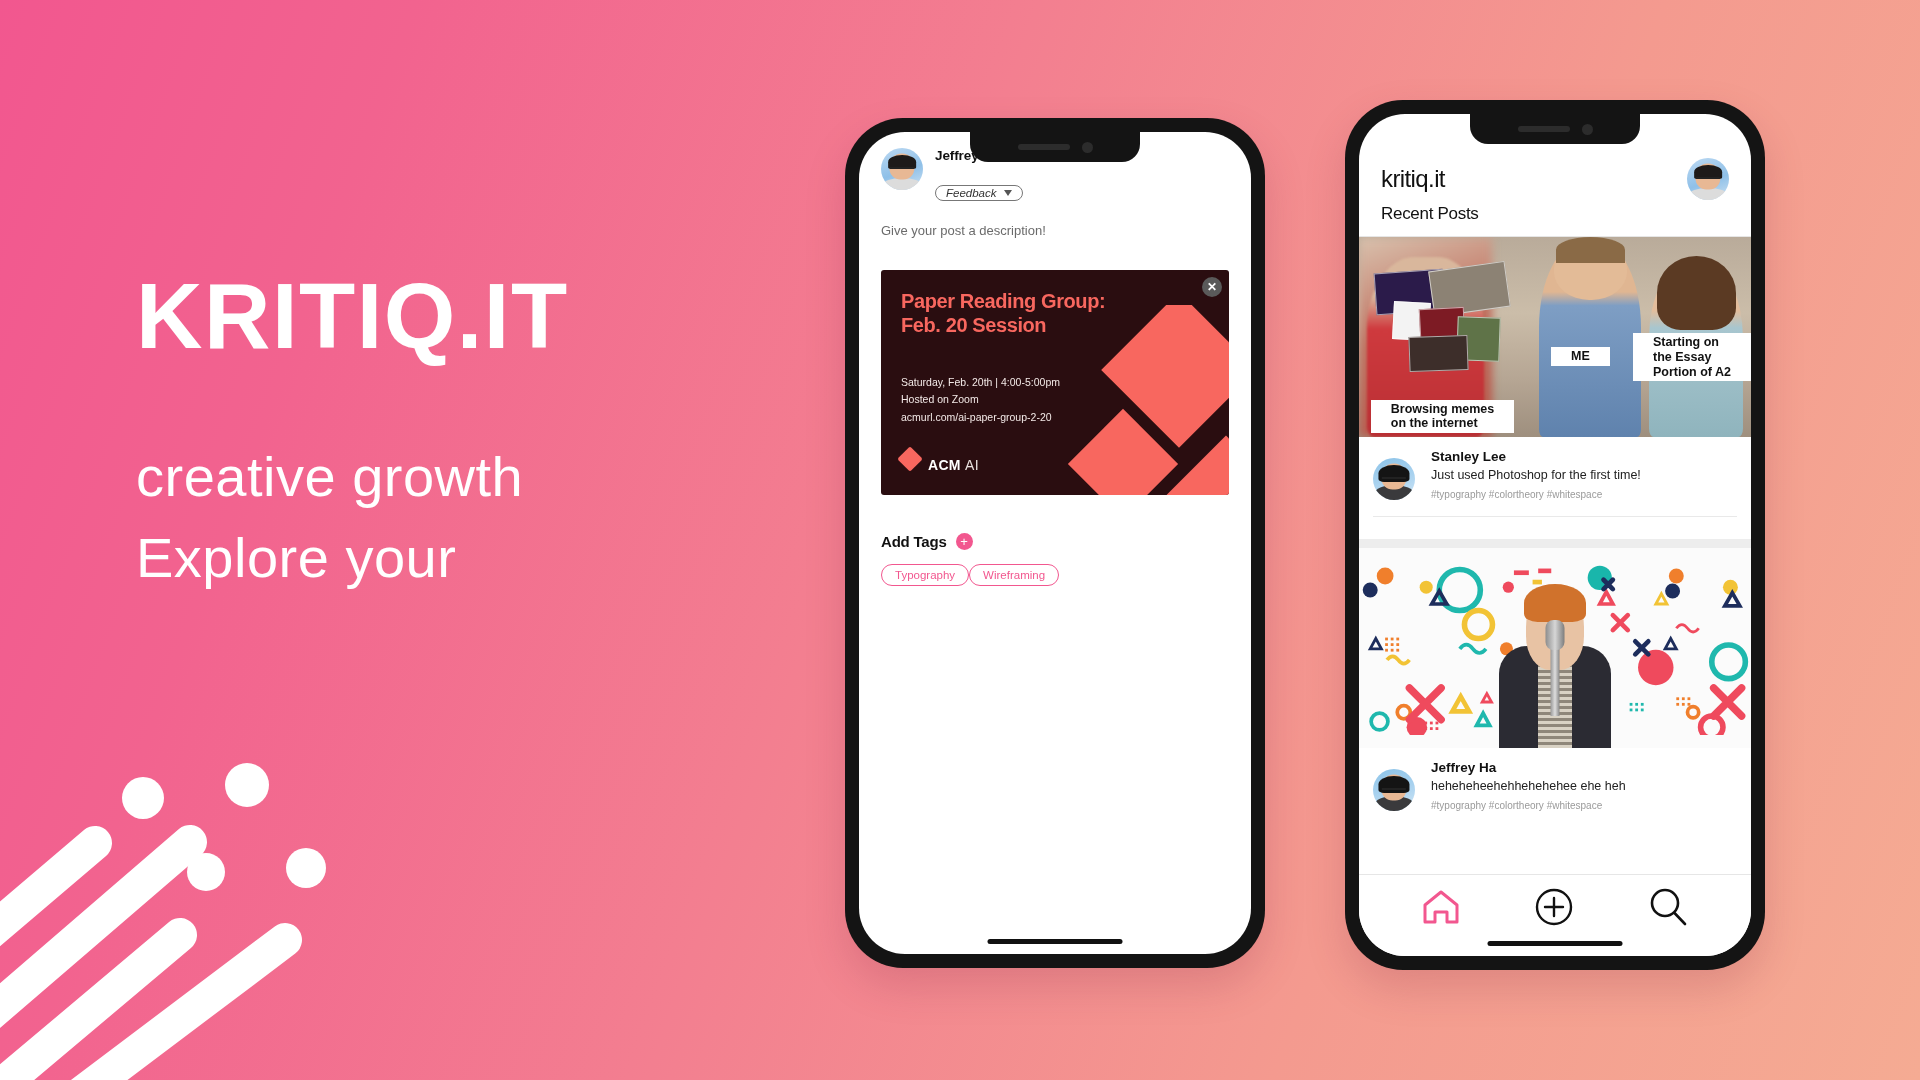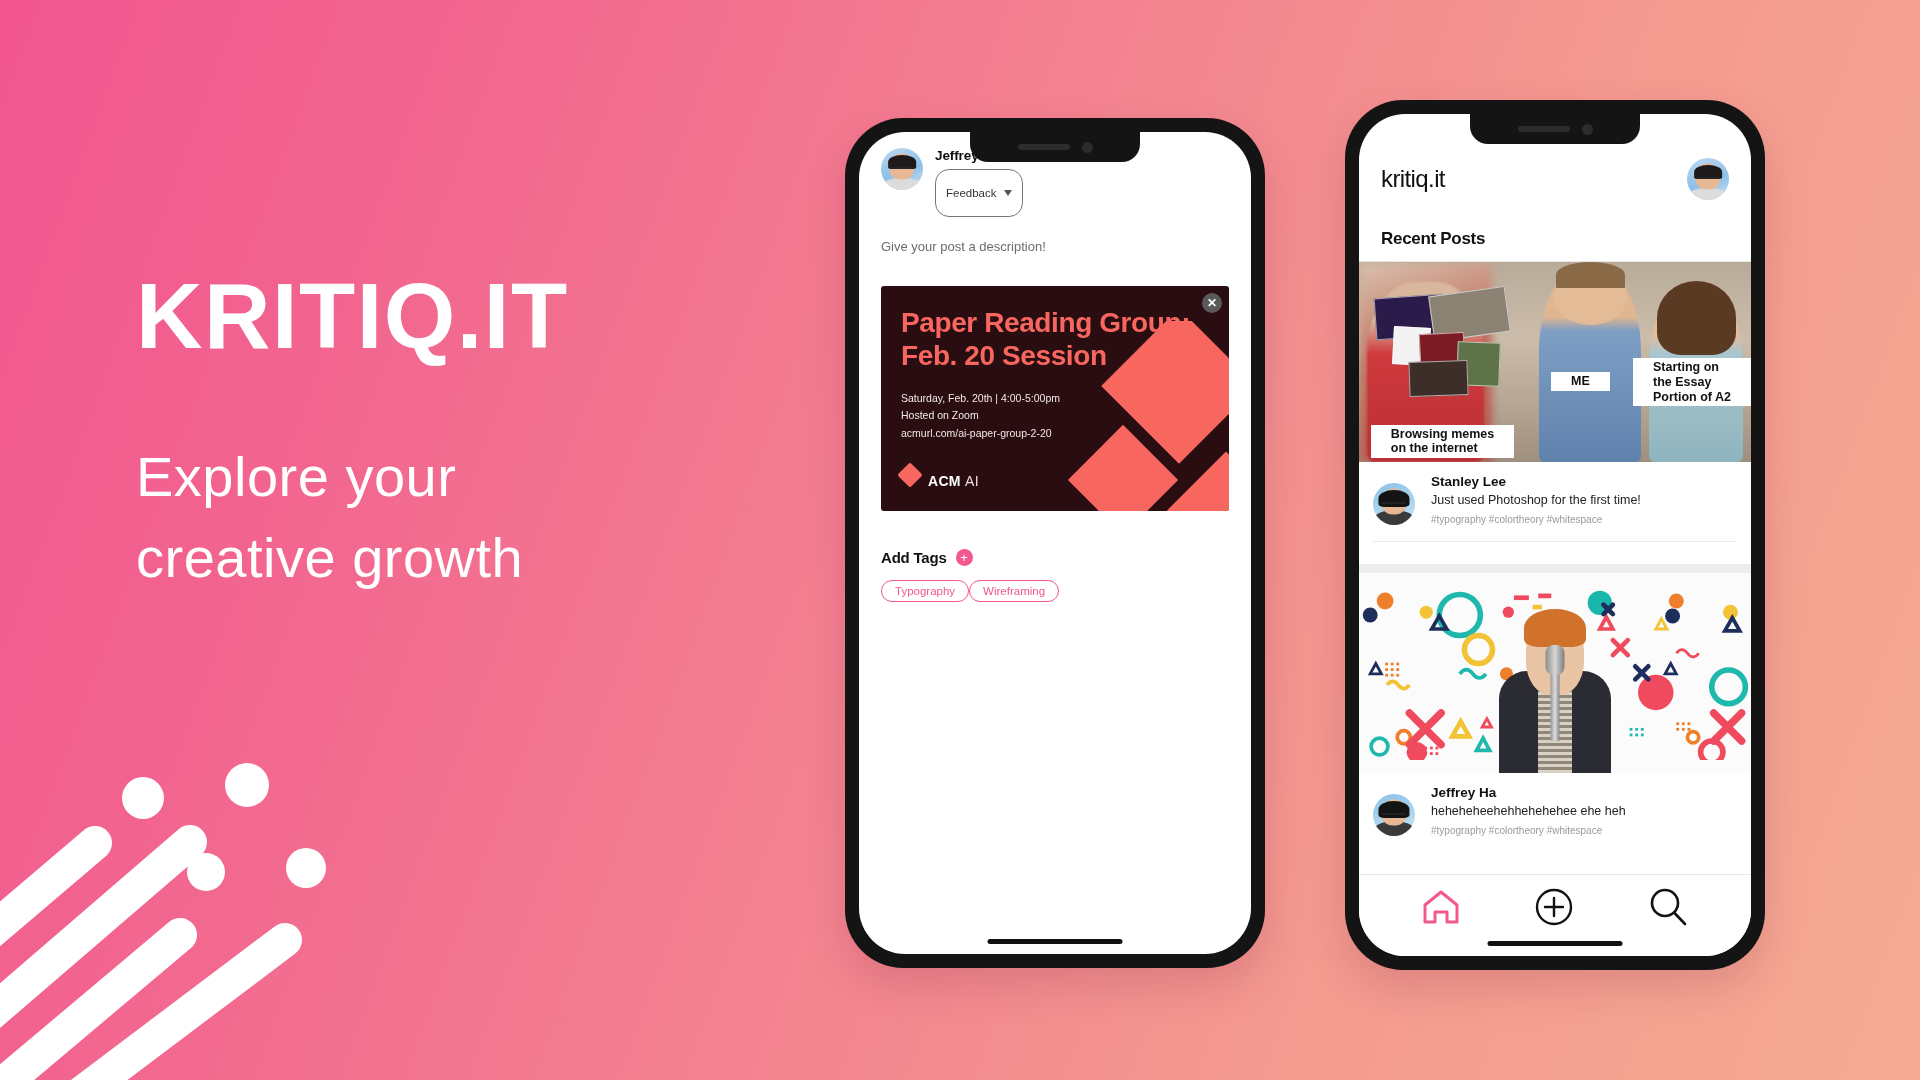--- a/index.html
+++ b/index.html
@@ -77,36 +77,36 @@
   .avatar .glasses{ position:absolute; left:50%; top:45%; transform:translate(-50%,0); width:58%; height:11%;
     border-top:2.5px solid #222; }
   .avatar .body{ position:absolute; left:50%; bottom:-6%; transform:translateX(-50%); width:92%; height:34%;
     border-radius:50% 50% 0 0; background:#dcdcdc; }
   .avatar.dark{ background:linear-gradient(165deg,#8cc3e8 0%,#a9d2ef 50%,#cfe6f6 100%); }
   .avatar.dark .hair{ background:#141414; width:74%; height:40%; border-radius:50% 50% 18% 18%; }
   .avatar.dark .body{ background:#3a3a3c; height:42%; }
 
   .uname{ font-size:13.5px; font-weight:bold; color:#111; letter-spacing:-.1px; }
   .pill-select{
-    margin-top:6px; display:inline-flex; align-items:center; gap:7px;
-    border:1px solid #777; border-radius:14px; padding:17px 10px;
-    font-size:11.5px; color:#333;
+    margin-top:22px; display:inline-flex; align-items:center; gap:7px;
+    border:1px solid #777; border-radius:14px; padding:1px 10px;
+    font-size:11.5px; color:#333;font-style:italic;
   }
   .caret{ width:0; height:0; border-left:4.5px solid transparent; border-right:4.5px solid transparent; border-top:6px solid #555; }
 
   .desc-placeholder{ margin-top:22px; font-size:13px; color:#6b6b6b; }
 
   .poster{
     margin-top:32px; width:100%; height:225px; border-radius:3px; position:relative;
     overflow:hidden; background:#2a0d10;
   }
   .poster-diamonds{ position:absolute; right:-30px; bottom:-40px; width:230px; height:230px; }
   .poster h3{
     position:absolute; left:20px; top:20px; right:18px;
-    font-size:28px; font-weight:bold; line-height:1.18; color:#f8675f; letter-spacing:-.4px;
+    font-size:20px; font-weight:bold; line-height:1.18; color:#f8675f; letter-spacing:-.4px;
   }
   .poster .meta{
     position:absolute; left:20px; top:104px; font-size:10.5px; line-height:1.65; color:#f3e9e7;
   }
   .poster .brand{ position:absolute; left:20px; bottom:22px; display:flex; align-items:center; gap:9px; }
   .poster .brand .dia{ width:18px; height:18px; background:#f8675f; transform:rotate(45deg); border-radius:2px; }
   .poster .brand .txt{ font-size:14px; font-weight:bold; color:#fff; letter-spacing:.3px;margin-top:12px; }
   .poster .brand .txt i{ font-style:normal; font-weight:400; color:#e9e0de; }
   .poster-close{
     position:absolute; right:7px; top:7px; width:20px; height:20px; border-radius:50%;
@@ -124,21 +124,21 @@
   .tag{
     border:1px solid #f2578f; color:#f2578f; border-radius:13px;
     padding:4px 13px; font-size:11.5px;
   }
 
   
   #phone2{ left:1345px; top:100px; width:420px; height:870px; }
   .p2-top{ padding:30px 22px 0; }
   .p2-logo-row{ display:flex; align-items:center; justify-content:space-between; margin-top:14px; }
   .p2-logo{ font-size:24px; color:#111; font-weight:400; letter-spacing:-.6px; }
-  .p2-recent{ margin-top:29px; font-size:17px; font-weight:bold; color:#111; letter-spacing:-.3px; }
+  .p2-recent{ margin-top:4px; font-size:17px; font-weight:normal; color:#111; letter-spacing:-.3px; }
   .feed{ margin-top:12px; border-top:1px solid #e6e6e6; height:640px; overflow:hidden; position:relative; }
   .post{ background:#fff; }
   .post + .post{ border-top:9px solid #ededed; }
   .post-img{ width:100%; height:200px; position:relative; overflow:hidden; }
   .post-info{ padding:12px 14px 16px; display:flex; gap:16px; align-items:flex-end; }
   .post-info .txtcol{ flex:1; }
   .post-name{ font-size:13.5px; font-weight:bold; color:#111; }
   .post-cap{ font-size:12.5px; color:#222; margin-top:4px; }
   .post-tags{ font-size:10px; color:#9a9a9a; margin-top:7px; }
   .post-divider{ height:1px; background:#e9e9e9; margin:0 14px; }
@@ -210,22 +210,22 @@
       <circle cx="247" cy="35" r="22"></circle>
       <circle cx="206" cy="122" r="19"></circle>
       <circle cx="306" cy="118" r="20"></circle>
     </g>
   </svg>
 </div>
 
 <div class="hero">
   <div class="hero-title">KRITIQ.IT</div>
   <div class="hero-sub">
+    <div>creative growth</div>
     <div>Explore your</div>
-    <div>creative growth</div>
   </div>
 </div>
 
 <div class="phone" id="phone1">
   <div class="phone-screen">
     <div class="notch">
       <div class="speaker"></div>
       <div class="cam"></div>
     </div>
 

